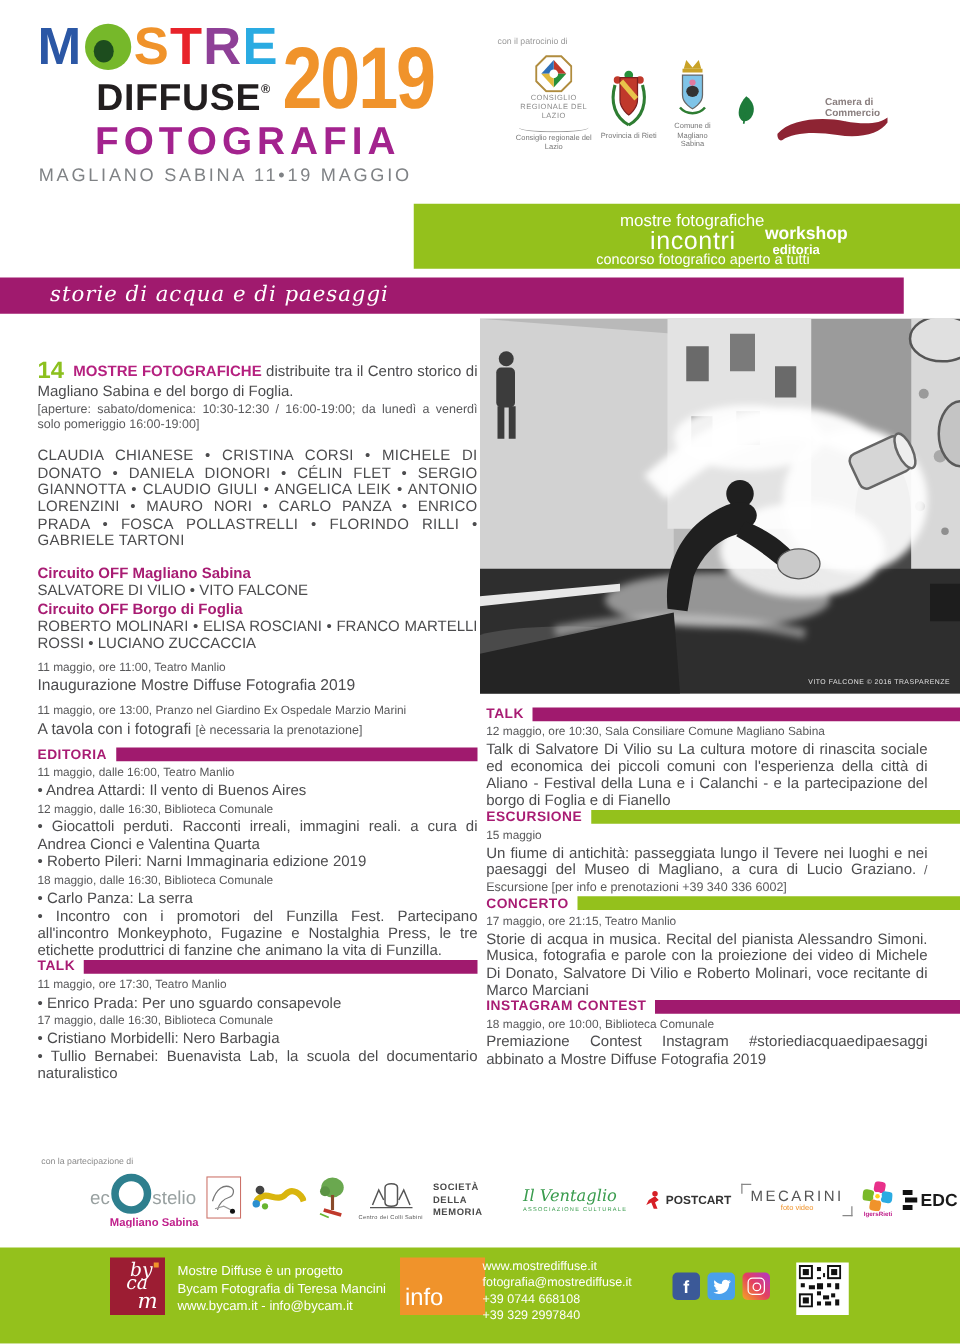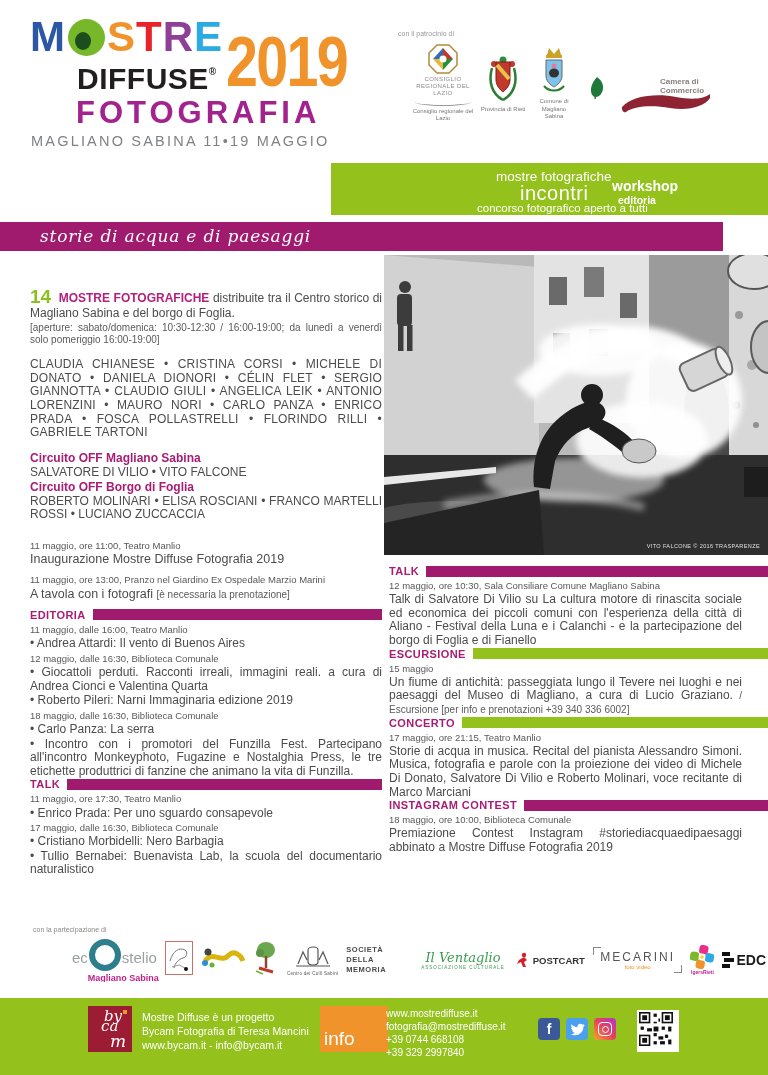--- a/index.html
+++ b/index.html
@@ -57,21 +57,21 @@
   .intro-num{font-size:19px;font-weight:bold;color:#8cc01e;margin-right:4px;vertical-align:-1px;}
   .intro-title{font-weight:bold;color:#b5207f;}
   .hours-p{font-size:10px;line-height:1.2;color:#5a5a5c;text-align:justify;margin-top:1px;}
 
   .artists-p{margin-top:12px;font-size:12px;line-height:1.14;letter-spacing:0.2px;
              text-align:justify;color:#4c4c4e;}
   .off-block{margin-top:11px;}
   .off-title{font-size:12px;font-weight:bold;color:#a81c73;line-height:1.25;}
   .off-names{font-size:12px;line-height:1.14;text-align:justify;color:#4c4c4e;}
 
-  .opening{margin-top:18px;}
+  .opening{margin-top:7px;}
   .opening-item{margin-bottom:7px;}
   .date-line{font-size:9.5px;color:#58585a;line-height:1.3;margin-top:2px;}
   .event-title{font-size:12.5px;color:#4c4c4e;line-height:1.2;}
   .note{font-size:10px;color:#5a5a5c;}
 
   .section{margin-top:0;}
   .sec-header{display:flex;align-items:center;margin-bottom:3px;}
   .sec-label{font-size:11px;font-weight:bold;color:#a81c73;letter-spacing:0.4px;margin-right:7px;white-space:nowrap;}
   .sec-bar{flex:1;height:11px;}
   .event-line{font-size:12px;line-height:1.13;text-align:justify;color:#4c4c4e;margin-top:1px;}
@@ -84,21 +84,21 @@
 
   
   .partners-label{position:absolute;left:33px;top:926px;font-size:7px;color:#8a8a8a;}
   .partners-row{position:absolute;left:72px;top:938px;width:694px;height:44px;
                 display:flex;align-items:center;gap:8px;overflow:hidden;}
   .eco{white-space:nowrap;color:#98a0a0;font-size:15px;position:relative;padding-bottom:10px;}
   .eco-o{display:inline-block;width:20px;height:20px;border:6px solid #2e7f8e;border-radius:50%;vertical-align:-8px;margin:0 1px;}
   .eco-sub{position:absolute;right:-2px;bottom:-2px;font-size:9px;font-weight:bold;color:#c0218c;}
   .p-box{flex:none;}
   .societa{font-size:7.5px;font-weight:bold;color:#4a4a4a;letter-spacing:0.5px;width:66px;line-height:1.3;}
-  .ventaglio{width:92px;text-align:center;color:#3a9c4e;}
+  .ventaglio{width:92px;text-align:left;color:#3a9c4e;}
   .vent-title{font-family:"DejaVu Serif",serif;font-style:italic;font-size:13px;white-space:nowrap;}
   .vent-sub{font-size:4.5px;letter-spacing:1px;}
   .postcart{display:flex;align-items:center;gap:3px;font-size:9.5px;font-weight:bold;color:#333;}
   .mecarini{width:84px;text-align:center;position:relative;padding:3px 4px;}
   .mec-title{font-size:12px;letter-spacing:2px;color:#555;}
   .mec-sub{font-size:6px;color:#f0932b;}
   .mecarini::before{content:"";position:absolute;left:0;top:0;width:7px;height:7px;border-left:1px solid #888;border-top:1px solid #888;}
   .mecarini::after{content:"";position:absolute;right:0;bottom:0;width:7px;height:7px;border-right:1px solid #888;border-bottom:1px solid #888;}
   .igers{text-align:center;}
   .igers-caption{font-size:5px;color:#c0218c;font-weight:bold;}

